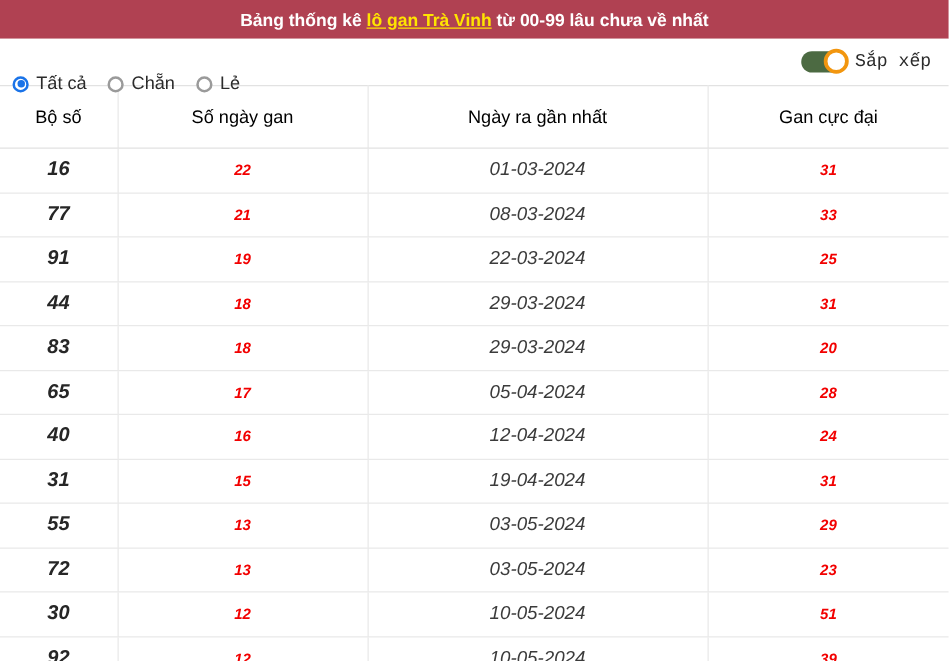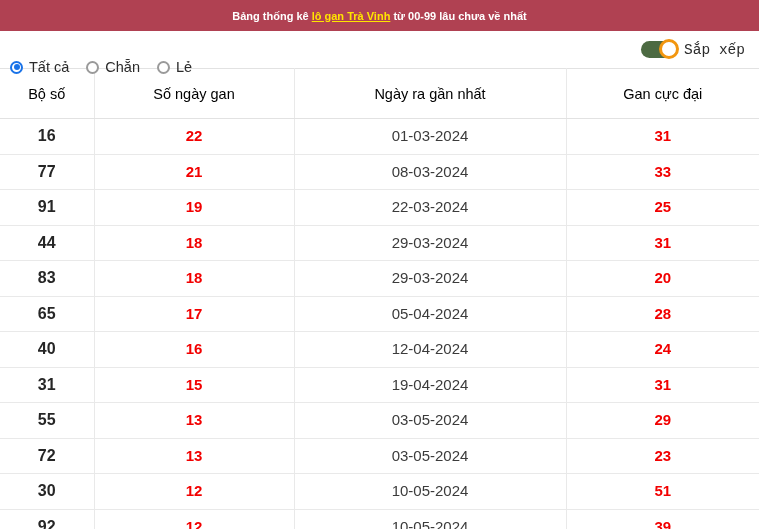--- a/index.html
+++ b/index.html
@@ -28,21 +28,21 @@
     height: 31px;
     background: #b04152;
     display: flex;
     align-items: center;
     justify-content: center;
     box-sizing: border-box;
     padding: 0 10px;
   }
   .title-text {
     color: #ffffff;
-    font-size: 11px;
+    font-size: 14px;
     font-weight: bold;
     white-space: nowrap;
     letter-spacing: 0px;
   }
   .title-link {
     color: #ffe400;
     text-decoration: underline;
     text-underline-offset: 1px;
     font-weight: bold;
   }
@@ -156,30 +156,31 @@
   }
   .stat-table th:last-child { border-right: none; }
 
   .stat-table td {
     height: 34.5px;
     text-align: center;
     border-bottom: 1px solid #e9e9e9;
     border-right: 1px solid #e9e9e9;
     padding: 0;
     background: #ffffff;
+    font-style: italic;
   }
   .stat-table td:last-child { border-right: none; }
 
   .cell-num {
     font-size: 16px;
     font-weight: bold;
     color: #262626;
   }
   .cell-red {
-    font-size: 15px;
+    font-size: 12px;
     font-weight: bold;
     color: #f20000;
   }
   .cell-date {
     font-size: 15px;
     font-weight: normal;
     color: #3b3b3b;
   }
 </style>
 </head>

